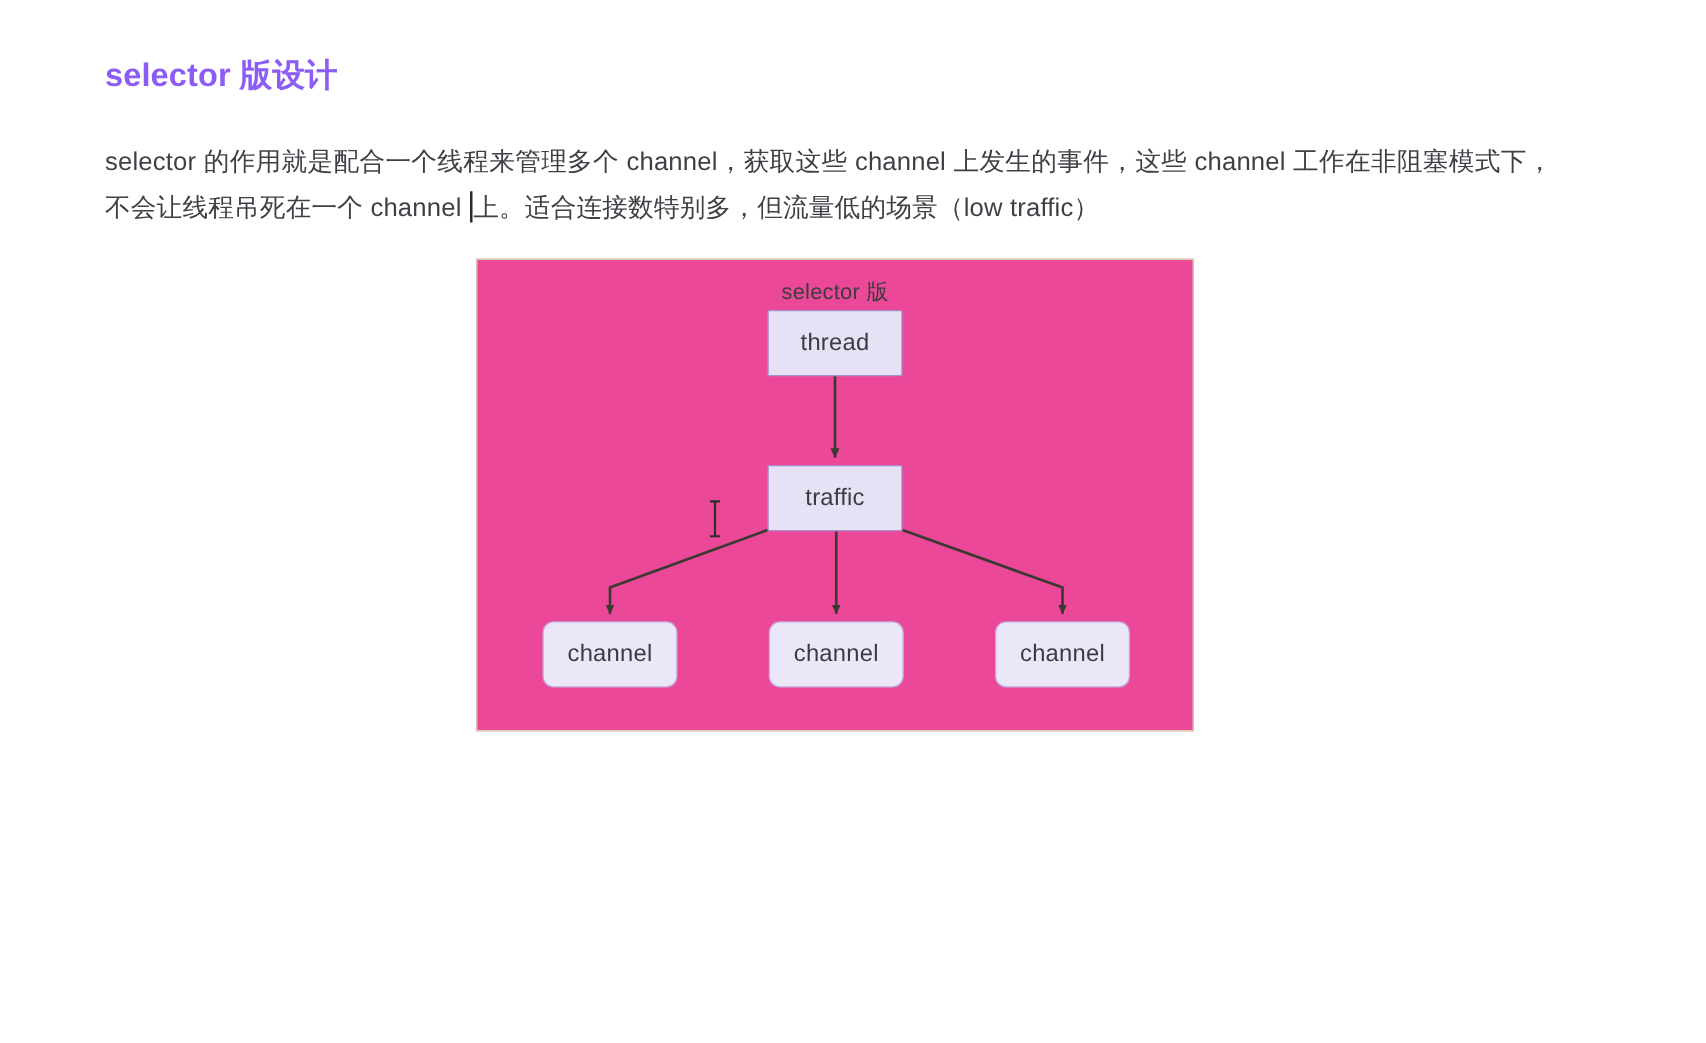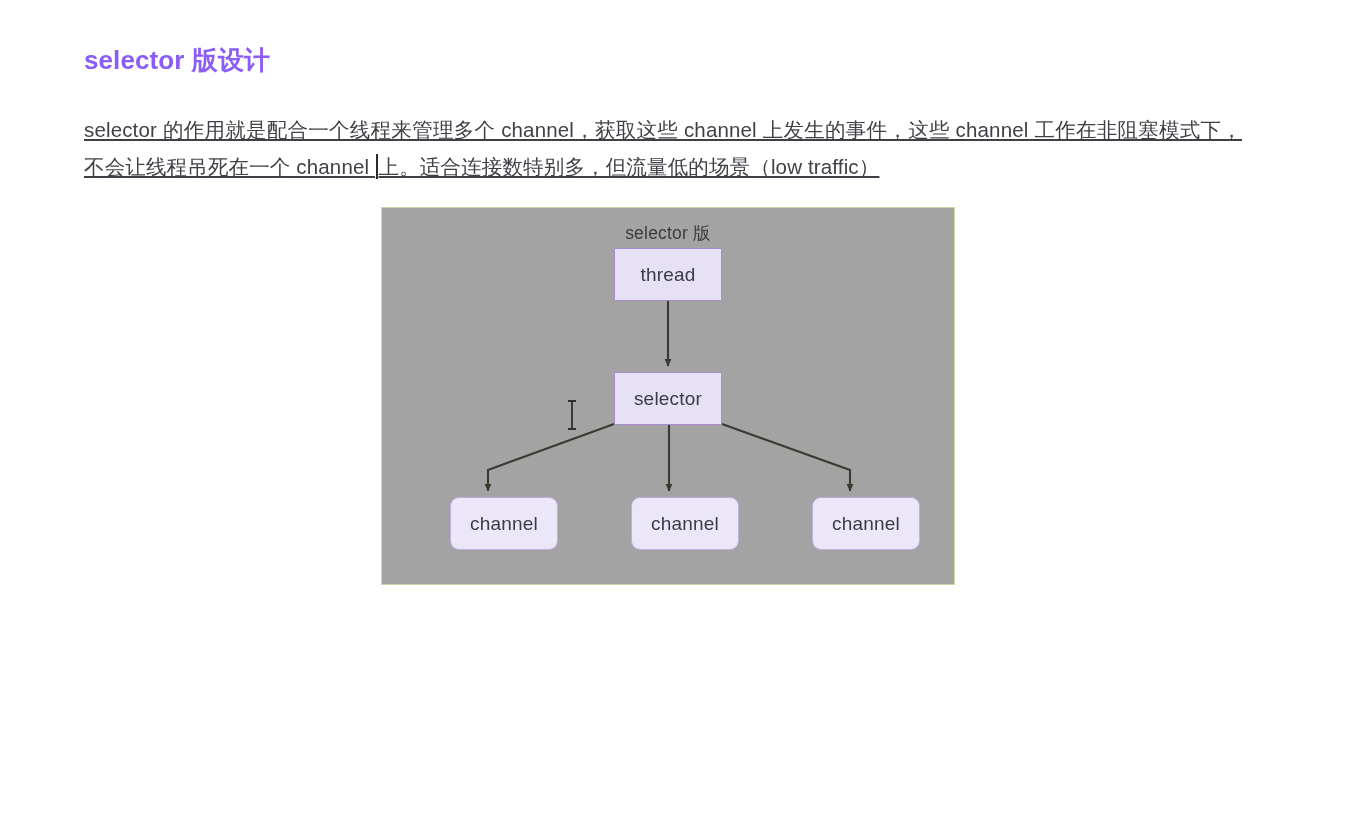--- a/index.html
+++ b/index.html
@@ -40,21 +40,20 @@
     color: #3f3f46;
     font-size: 20.5px;
     line-height: 37px;
     letter-spacing: 0.15px;
     text-align: justify;
   }
   .para-intro {
     left: 84px;
     top: 90px;
     width: 1158px;
-    text-decoration: underline;
   }
   .para-outro {
     left: 84px;
     top: 699px;
     width: 1158px;
   }
 
   
   .text-caret {
     display: inline-block;
@@ -65,21 +64,21 @@
     margin: 0 1px;
   }
 
   
   .diagram-panel {
     position: absolute;
     left: 381px;
     top: 207px;
     width: 574px;
     height: 378px;
-    background: #a3a3a3;
+    background: #ec4899;
     border: 1px solid #d3d3a6;
     box-sizing: border-box;
   }
 
   .diagram-title {
     position: absolute;
     left: 0;
     top: 13px;
     width: 100%;
     text-align: center;
@@ -109,21 +108,20 @@
     justify-content: center;
     font-size: 19px;
     color: #3b3b43;
     letter-spacing: 0.2px;
   }
   .node.square { border-radius: 1px; }
   .node.rounded {
     border-radius: 9px;
     border-color: #bfaede;
     background: #ece7f8;
-    margin-left: 16px;
   }
 
   .node-thread   { left: 232px; top: 40px;  width: 108px; height: 53px; }
   .node-selector { left: 232px; top: 164px; width: 108px; height: 53px; }
 
   .node-ch1 { left: 52px;  top: 289px; width: 108px; height: 53px; }
   .node-ch2 { left: 233px; top: 289px; width: 108px; height: 53px; }
   .node-ch3 { left: 414px; top: 289px; width: 108px; height: 53px; }
 
   
@@ -163,21 +161,21 @@
       <path d="M287,217 L287,283" stroke="#3a3a30" stroke-width="2.1" fill="none" marker-end="url(#arrowhead)"></path>
 
       <path d="M340,216 L468,262 L468,283" stroke="#3a3a30" stroke-width="2.1" fill="none" stroke-linejoin="miter" marker-end="url(#arrowhead)"></path>
     </svg>
 
     <div class="node square node-thread">
       <span>thread</span>
     </div>
 
     <div class="node square node-selector">
-      <span>selector</span>
+      <span>traffic</span>
     </div>
 
     <div class="node rounded node-ch1">
       <span>channel</span>
     </div>
 
     <div class="node rounded node-ch2">
       <span>channel</span>
     </div>
 

